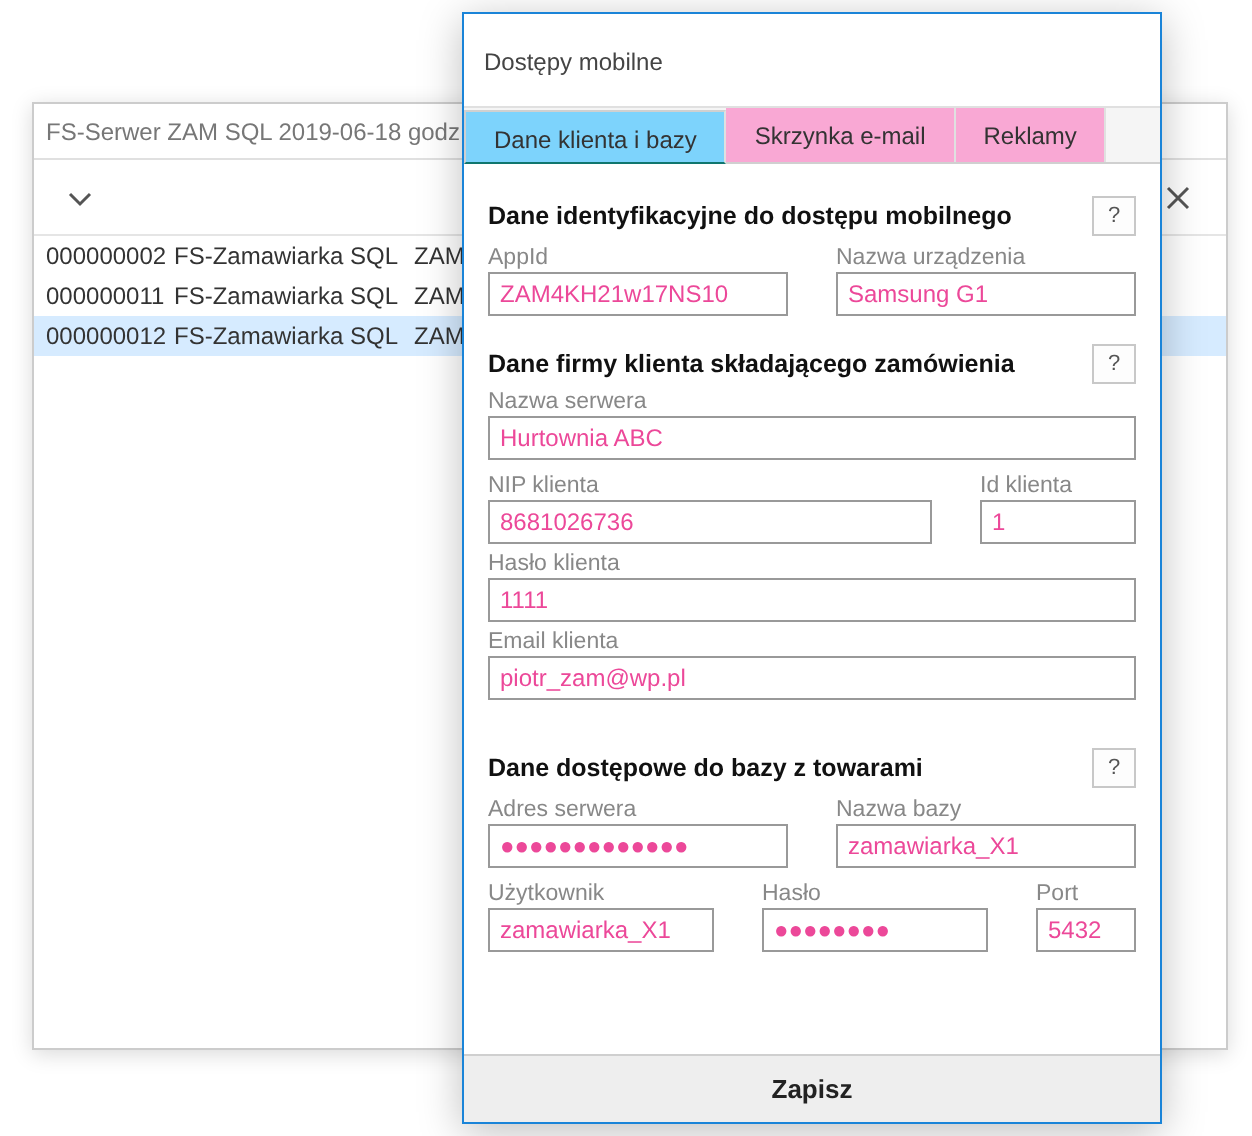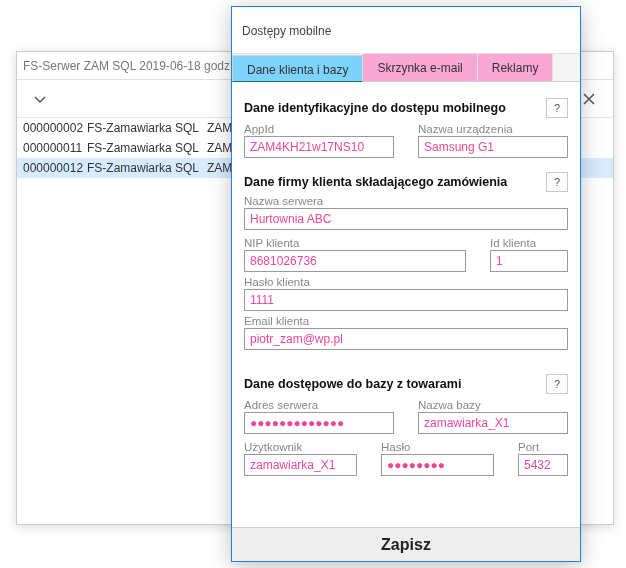--- a/index.html
+++ b/index.html
@@ -160,21 +160,21 @@
   .col-port { width: 50px; flex: 0 0 50px; }
   .gap-top { margin-top: 4px; }
   .big-gap { height: 14px; }
   .save-btn {
     height: 34px;
     border-top: 1px solid #cfcfcf;
     background: #eeeeee;
     text-align: center;
     line-height: 34px;
     font-weight: bold;
-    font-size: 16px;
+    font-size: 13px;
     cursor: pointer;
     color: #222;
   }
 </style>
 </head>
 <body>
 
 <div class="bg-window">
   <div class="bg-header">FS-Serwer ZAM SQL  2019-06-18 godz.1</div>
   <div class="bg-toolbar">

